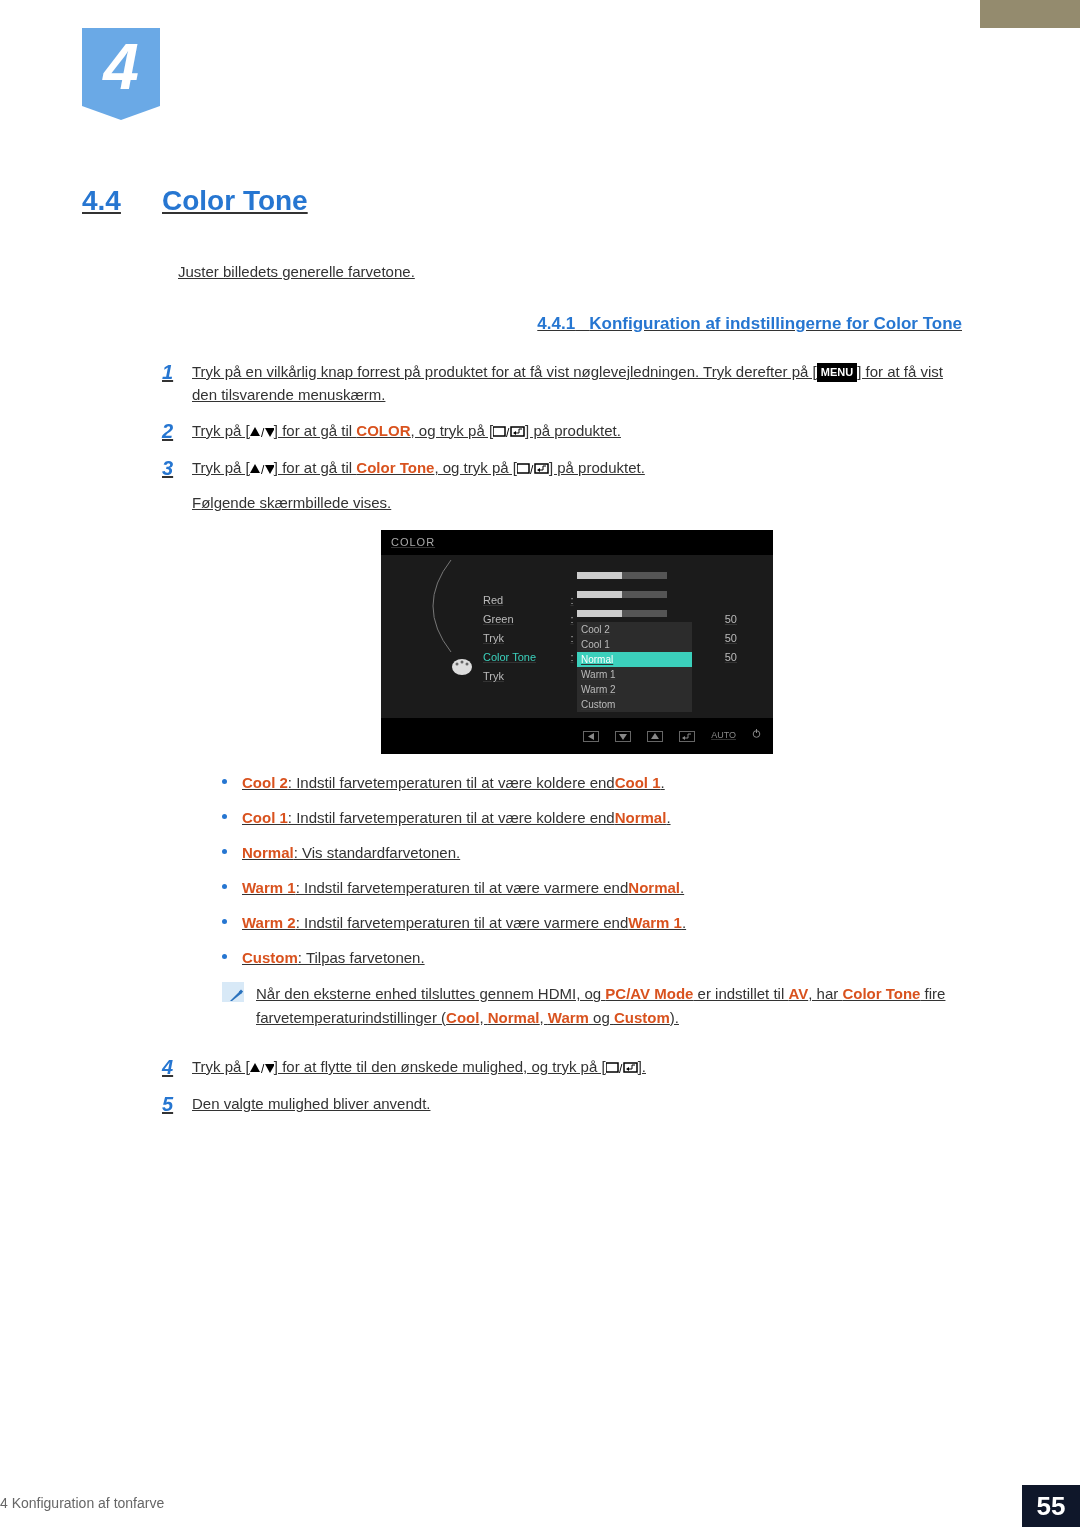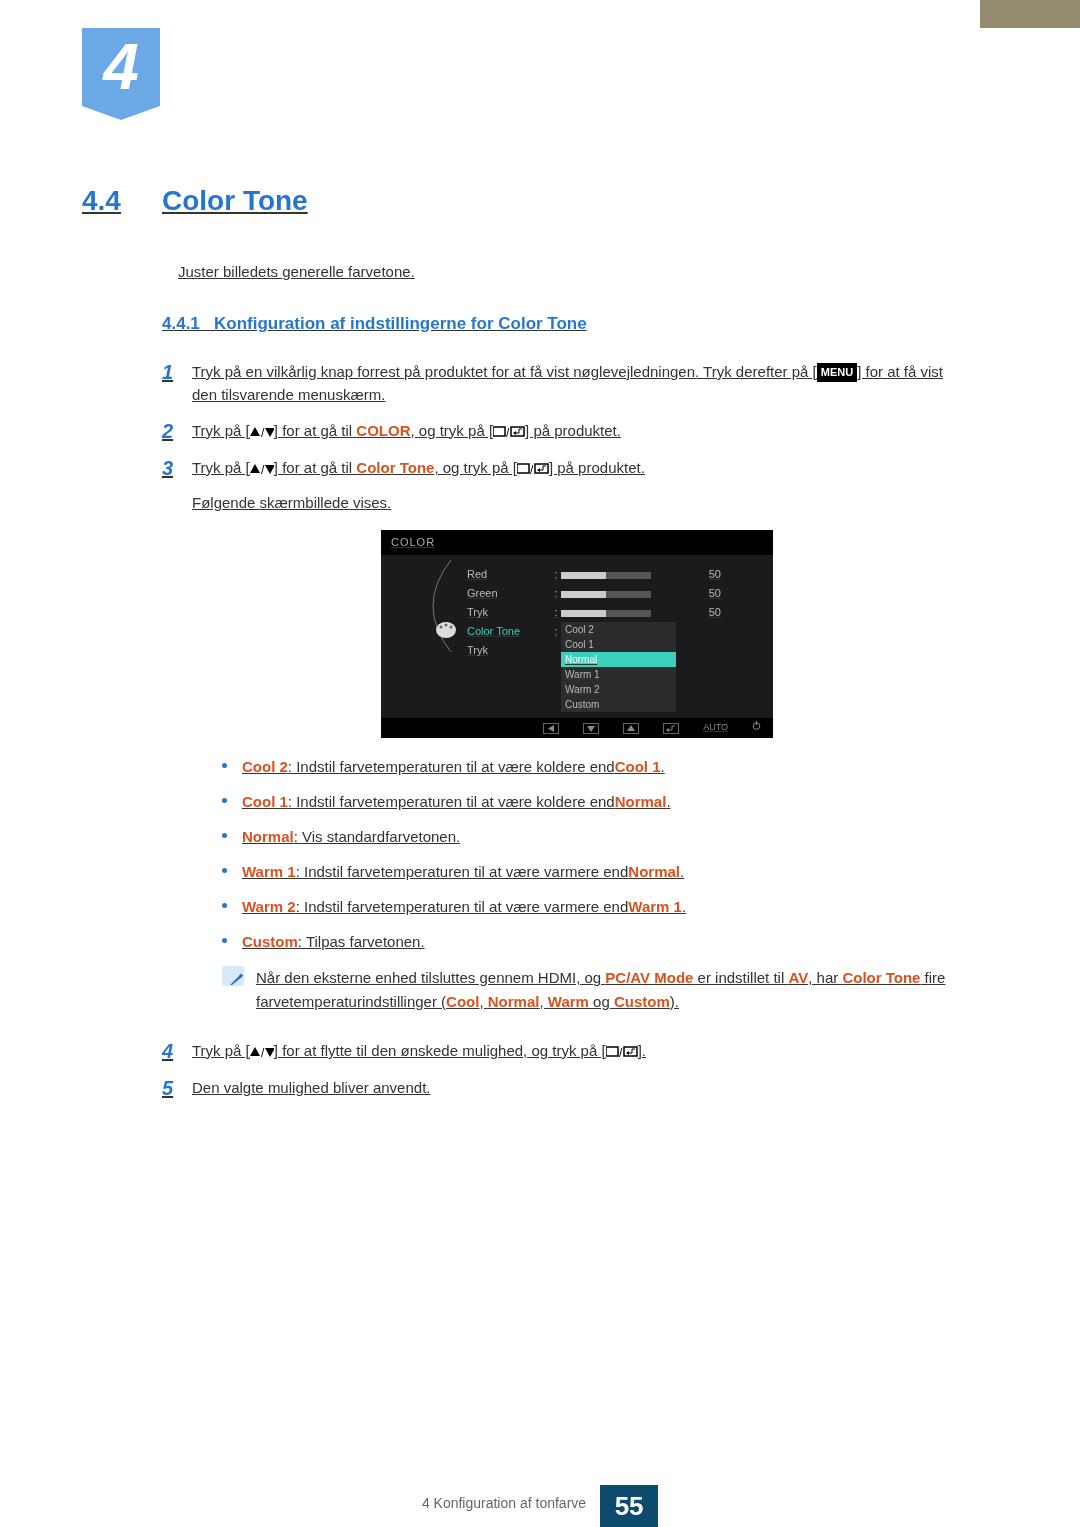--- a/index.html
+++ b/index.html
@@ -81,20 +81,21 @@
   .intro {
     margin-bottom: 34px;
     color: #333;
     margin-left: 16px;
   }
   .subsection {
     color: #2676d1;
     font-weight: bold;
     font-size: 17px;
     margin-bottom: 26px;
+    text-align: right;
   }
   .steps { list-style: none; }
   .steps li {
     display: flex;
     margin-bottom: 12px;
     line-height: 1.55;
   }
   .step-num {
     color: #2676d1;
     font-style: italic;
@@ -133,21 +134,22 @@
   }
   .osd-header {
     background: #000;
     color: #aaa;
     font-size: 11px;
     padding: 4px 10px;
     letter-spacing: 1px;
   }
   .osd-body {
     display: flex;
-    padding: 10px 12px 6px 0;
+    padding: 10px 12px 6px 16px;
+    align-items: center;
   }
   .osd-left {
     width: 80px;
     padding-top: 6px;
     text-align: right;
     padding-right: 4px;
   }
   .osd-palette {
     width: 22px; height: 18px;
     margin: 50px 0 0 auto;
@@ -180,25 +182,25 @@
   .osd-num-col { width: 30px; text-align: right; color: #ccc; }
   .osd-options {
     margin-top: 0;
     background: #2c2c2c;
     width: 115px;
   }
   .osd-opt { padding: 0 4px; height: 15px; line-height: 15px; color: #bbb; font-size: 10px; }
   .osd-opt.hl { background: #3bd0bc; color: #fff; }
   .osd-footer {
     background: #000;
-    height: 20px;
+    height: 36px;
     display: flex;
     justify-content: flex-end;
     align-items: center;
-    gap: 24px;
+    gap: 16px;
     padding: 0 12px;
     font-size: 9px;
     color: #888;
   }
   .osd-footer .fbtn {
     width: 16px; height: 11px;
     border: 1px solid #666;
     display: flex;
     align-items: center;
     justify-content: center;
@@ -241,30 +243,30 @@
   }
   .note-icon-box svg { position: absolute; right: 1px; bottom: 0; }
   
   .page-footer {
     position: absolute;
     bottom: 0;
     right: 0;
     height: 42px;
     width: 100%;
     display: flex;
-    justify-content: center;
+    justify-content: space-between;
     align-items: stretch;
   }
   .footer-text {
     color: #666;
     font-size: 14px;
     padding: 10px 14px 0 0;
   }
   .footer-pagenum {
-    background: #0c4a6e;
+    background: #0f172a;
     color: #fff;
     font-size: 26px;
     font-weight: bold;
     width: 58px;
     display: flex;
     align-items: center;
     justify-content: center;
   }
 </style>
 </head>

